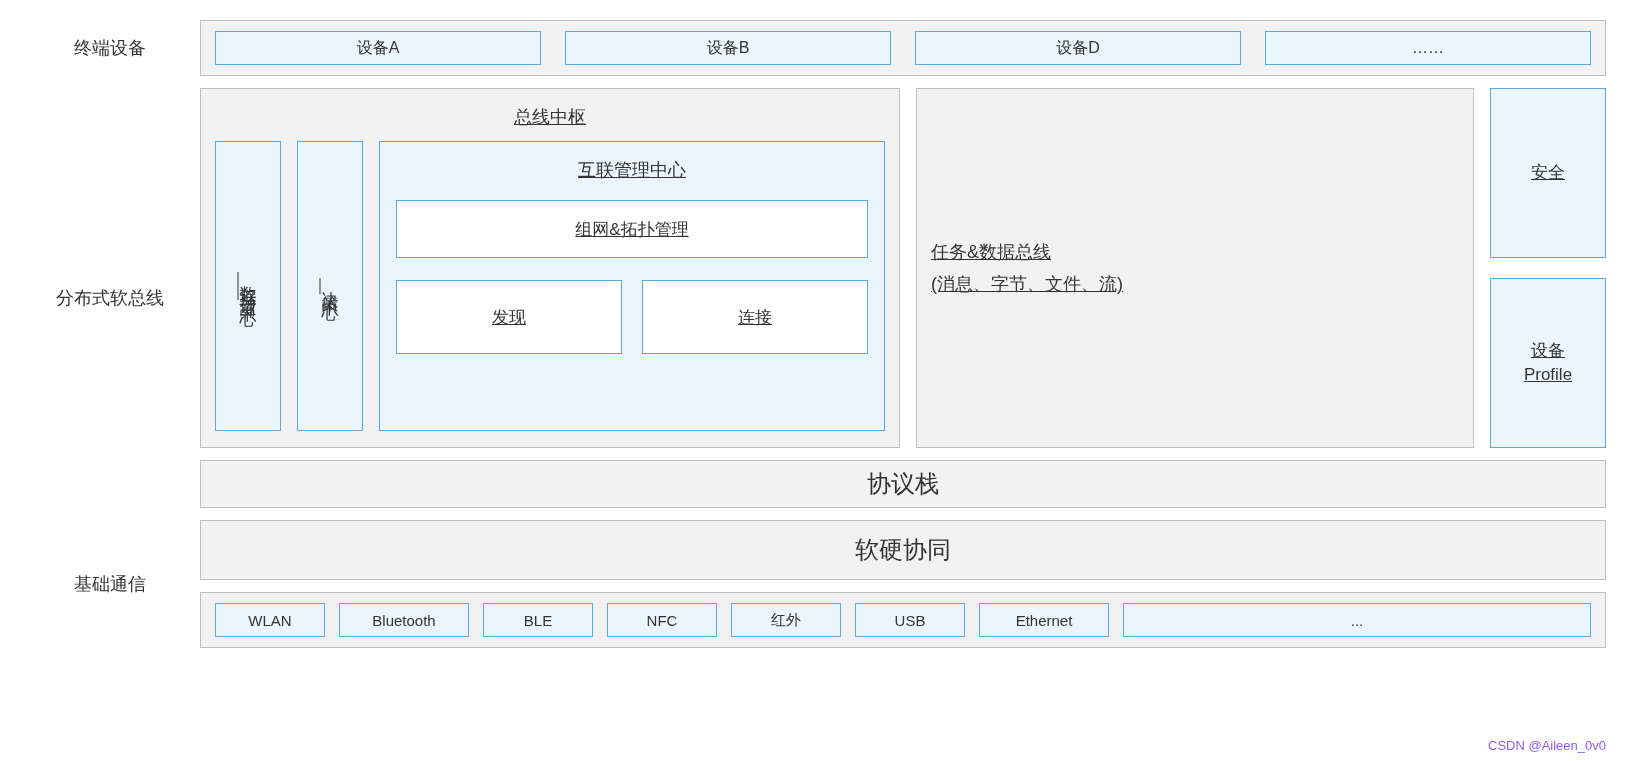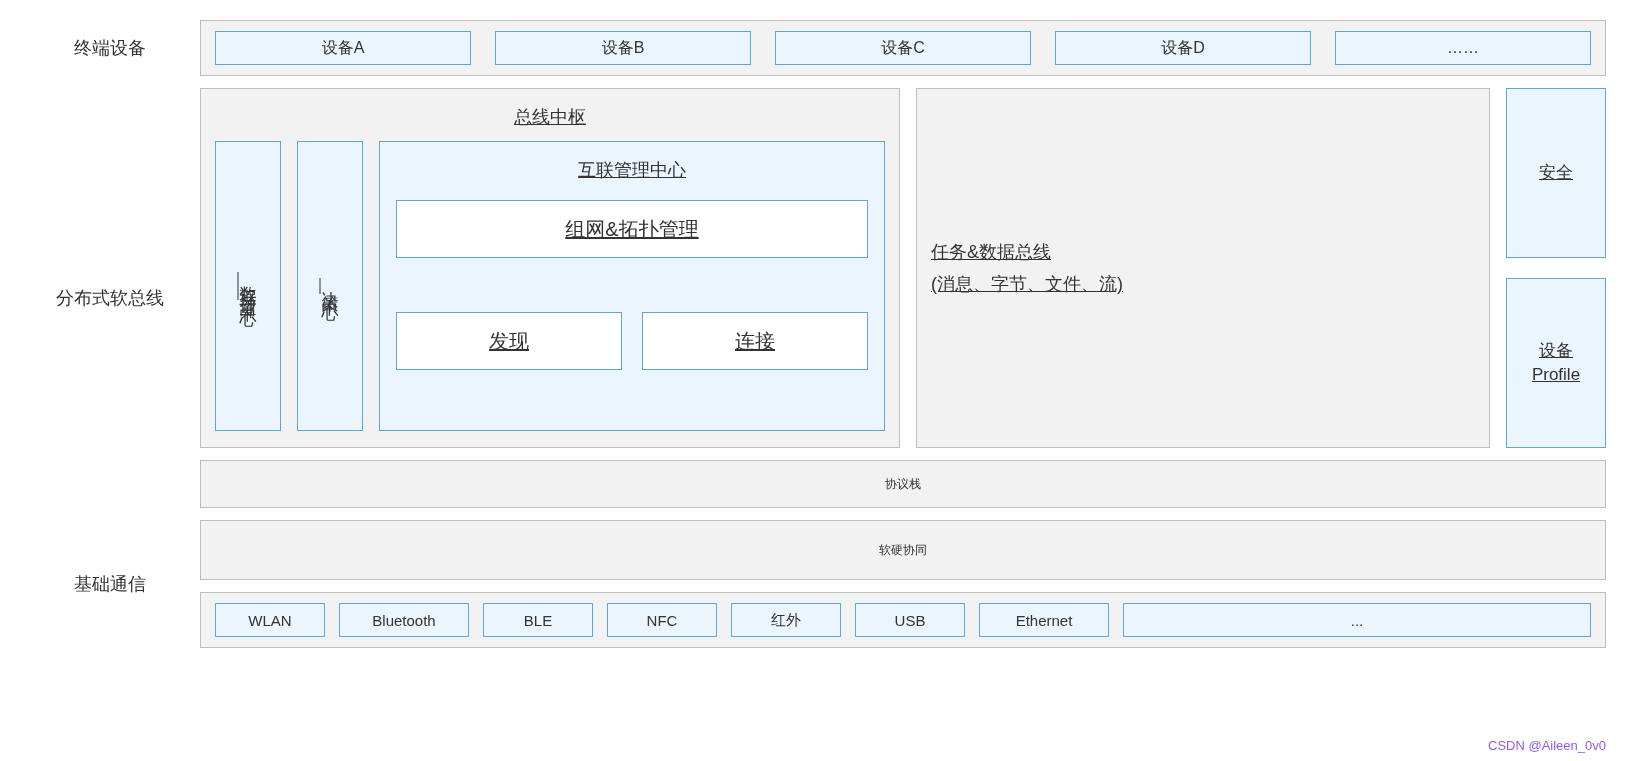--- a/index.html
+++ b/index.html
@@ -36,41 +36,41 @@
     background: #f2f2f2;
     padding: 10px 14px;
   }
   .gray-box-center {
     border: 1px solid #bfbfbf;
     background: #f2f2f2;
     padding: 10px 26px;
     display: flex;
     align-items: center;
     justify-content: center;
-    font-size: 12px;
+    font-size: 24px;
   }
   .blue-box {
     border: 1px solid #5aa7dd;
     background: #eaf5fd;
     display: flex;
     align-items: center;
     justify-content: center;
     text-align: center;
     padding: 6px 10px;
     font-size: 16px;
   }
   .white-box {
     border: 1px solid #5aa7dd;
     background: #fff;
     display: flex;
     align-items: center;
     justify-content: center;
     text-align: right;
     padding: 14px 10px;
-    font-size: 20px;
+    font-size: 17px;
   }
   
   .devices-inner {
     display: flex;
     gap: 24px;
   }
   .devices-inner .blue-box { flex: 1; height: 34px; }
   
   .bus-outer {
     display: flex;
@@ -116,32 +116,32 @@
     display: flex;
     flex-direction: column;
   }
   .interconn-title {
     text-align: center;
     font-size: 18px;
     margin: 6px 0 18px;
   }
   .interconn .white-box.full { margin-bottom: 22px; height: 58px; }
   .interconn-twocol { display: flex; gap: 20px; flex: 1; }
-  .interconn-twocol .white-box { flex: 1; height: 58px; margin-top: 32px; }
+  .interconn-twocol .white-box { flex: 1; height: 74px; }
   .task-bus {
     flex: 1;
     display: flex;
     flex-direction: column;
     align-items: flex-start;
     justify-content: center;
     font-size: 18px;
     line-height: 1.8;
   }
   .right-stack {
-    width: 100px;
+    width: 116px;
     display: flex;
     flex-direction: column;
     gap: 20px;
   }
   .right-stack .blue-box { flex: 1; font-size: 17px; line-height: 1.4; }
   
   .proto-inner {
     display: flex;
     gap: 14px;
     flex-wrap: nowrap;
@@ -167,21 +167,20 @@
 </head>
 <body>
 
 <div class="row">
   <div class="row-label">终端设备</div>
   <div class="row-content">
     <div class="gray-box">
       <div class="devices-inner">
         <div class="blue-box">设备A</div>
         <div class="blue-box">设备B</div>
-        <div class="blue-box">设备C</div>
         <div class="blue-box">设备D</div>
         <div class="blue-box">……</div>
       </div>
     </div>
   </div>
 </div>
 
 <div class="row">
   <div class="row-label">分布式软总线</div>
   <div class="row-content">

